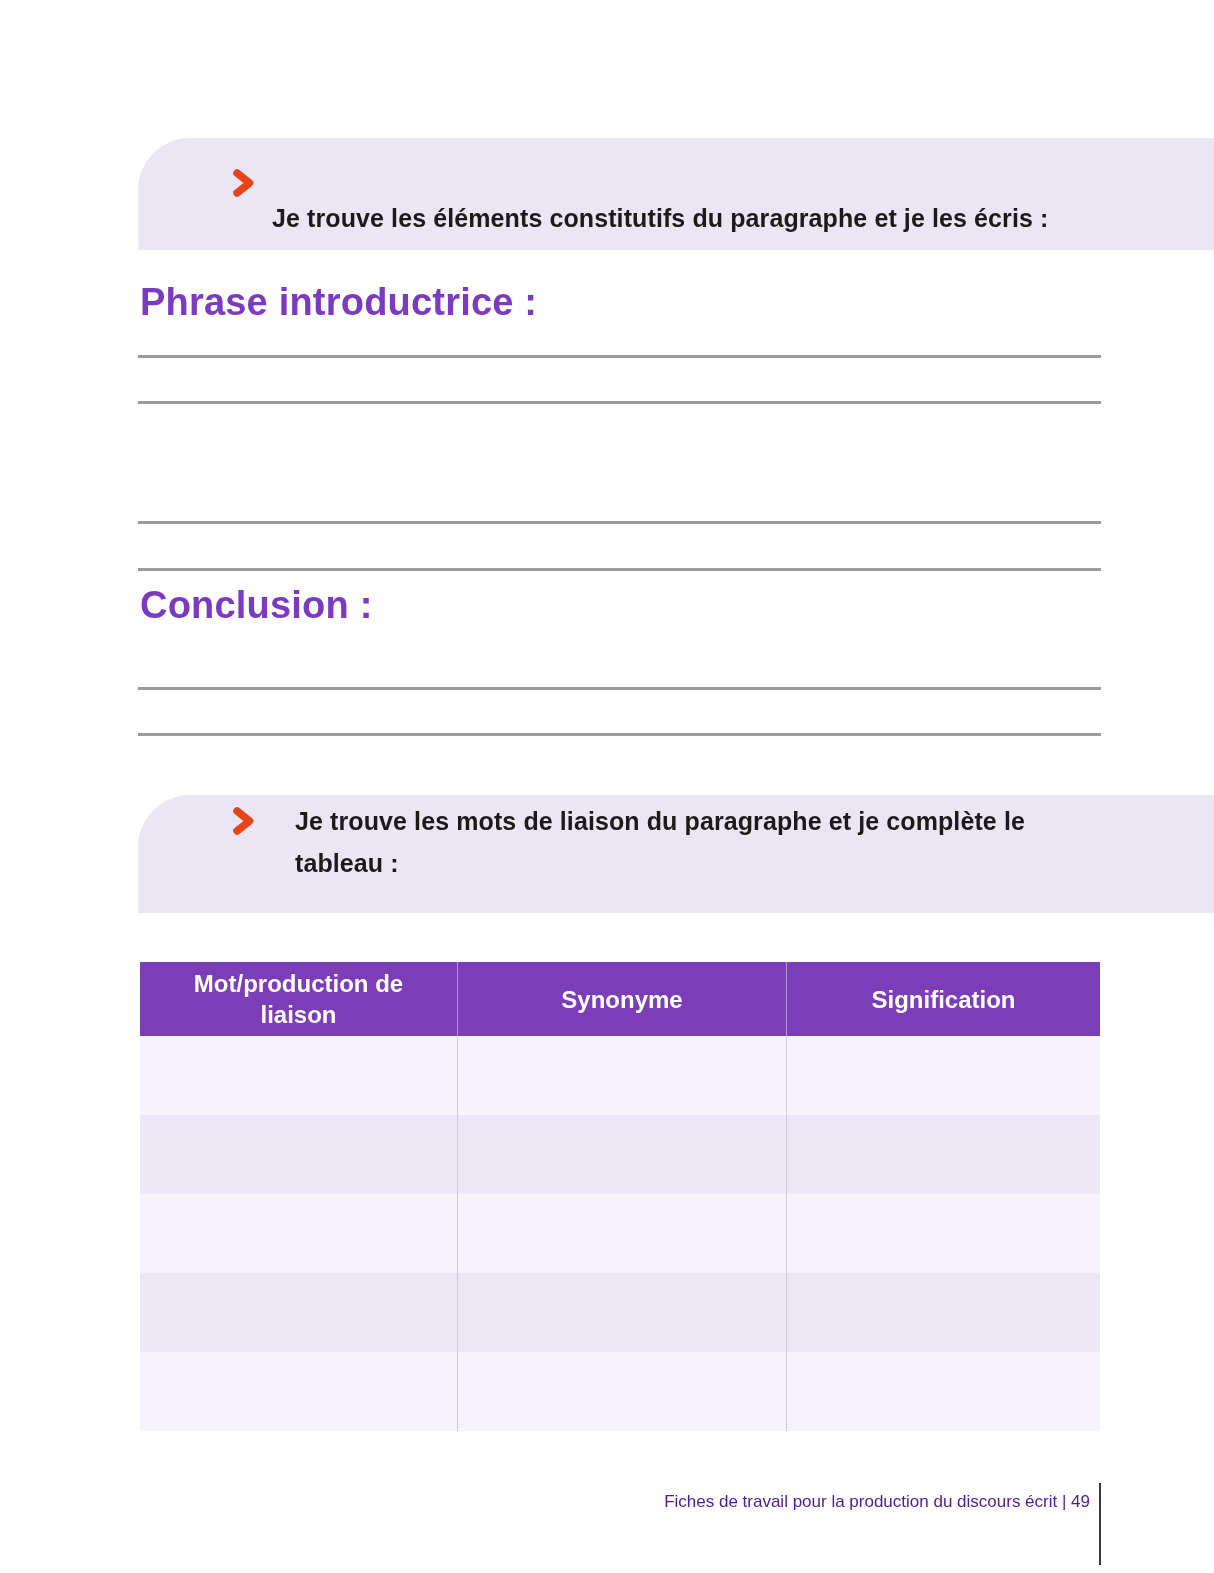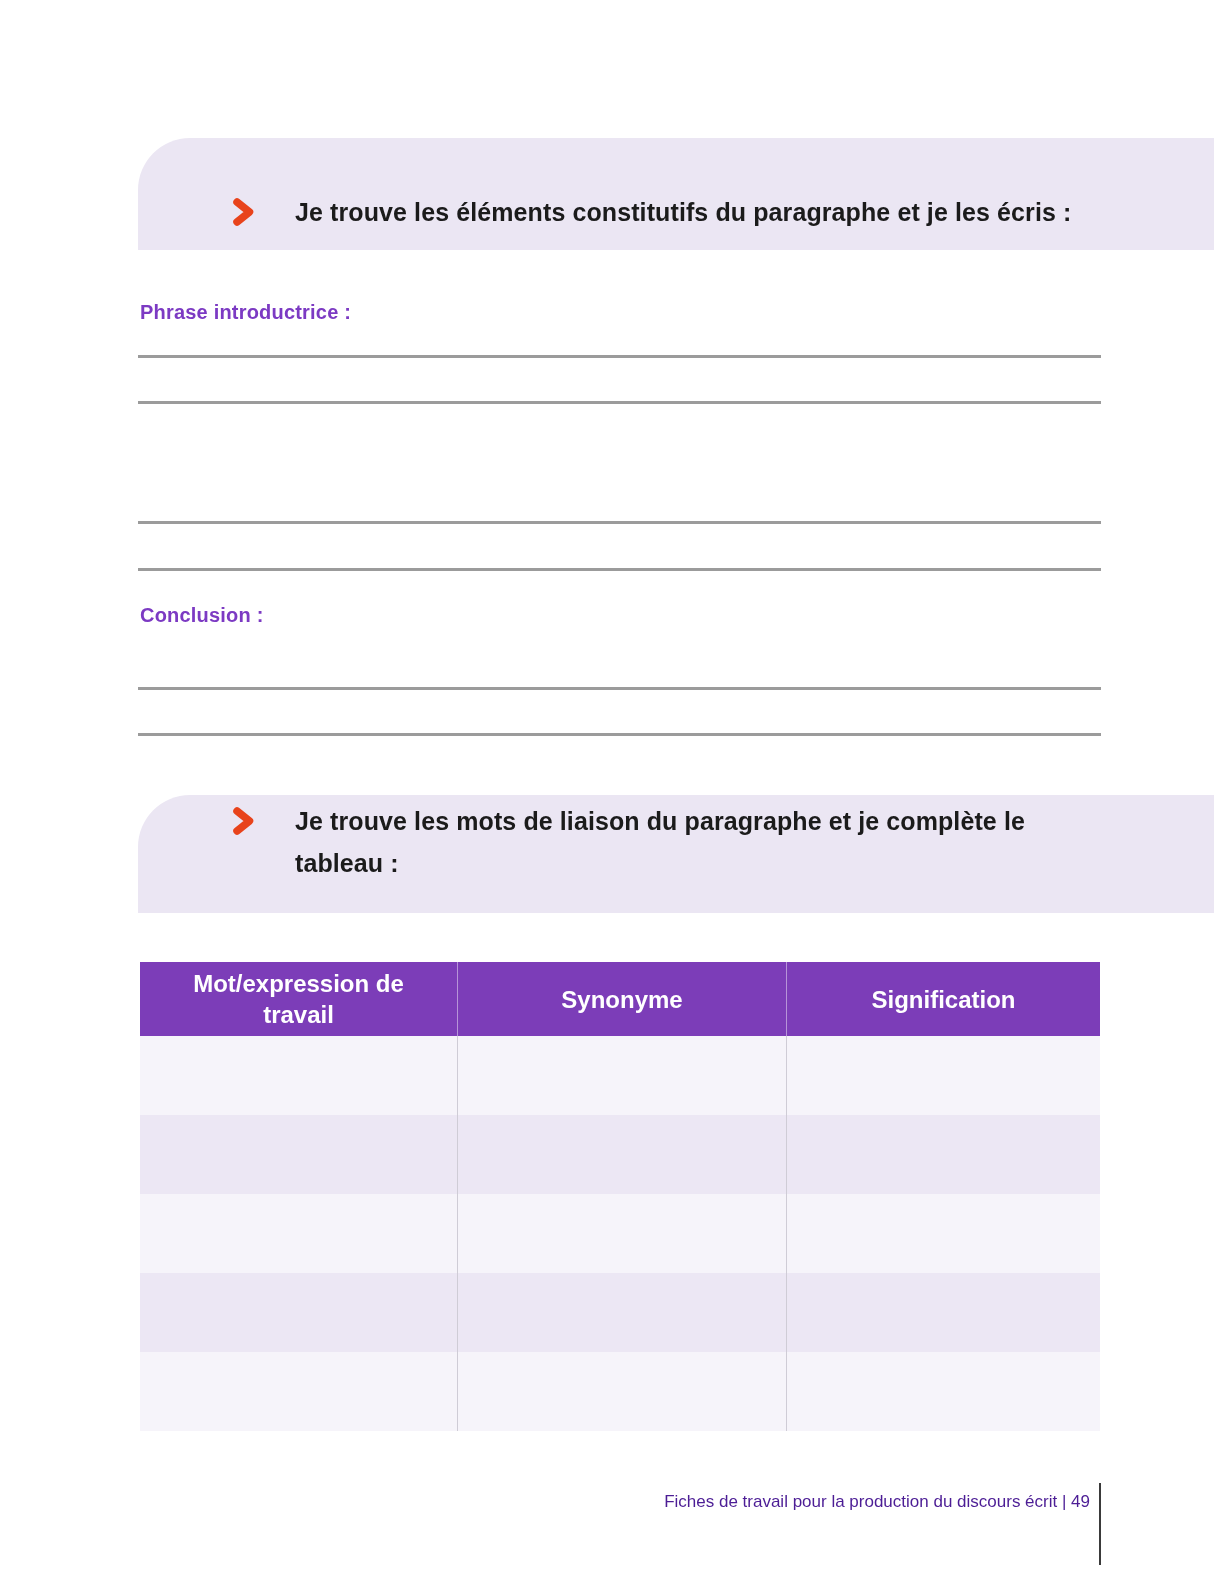--- a/index.html
+++ b/index.html
@@ -22,21 +22,21 @@
     border-top-left-radius: 52px;
   }
   .banner-1 { top: 138px; height: 112px; }
   .banner-2 { top: 795px; height: 118px; }
   .banner-content {
     display: flex;
     align-items: flex-start;
     padding-left: 94px;
     height: 100%;
   }
-  .banner-1 .banner-content { padding-top: 53px; }
+  .banner-1 .banner-content { padding-top: 24px; flex-direction: column; }
   .banner-2 .banner-content { padding-top: 5px; }
   .chevron {
     flex: 0 0 auto;
     width: 23px;
     height: 28px;
     margin-top: 7px;
   }
   .banner-text {
     margin-left: 40px;
     font-size: 25px;
@@ -44,26 +44,25 @@
     color: #1b1b1b;
     line-height: 42px;
     max-width: 800px;
     letter-spacing: 0.1px;
   }
 
   
   .section-heading {
     position: absolute;
     left: 140px;
-    font-size: 20px;
+    font-size: 38px;
     font-weight: bold;
     color: #7c3ac3;
     letter-spacing: 0.2px;
     white-space: nowrap;
-    margin-top: 20px;
   }
   .heading-1 { top: 281px; }
   .heading-2 { top: 447px; }
   .heading-3 { top: 584px; }
   .writing-line {
     position: absolute;
     left: 138px;
     width: 963px;
     height: 3px;
     background: #9b9b9b;
@@ -156,21 +155,21 @@
     <div class="banner-content">
       <svg class="chevron" viewBox="0 0 23 28">
         <path d="M5 4 L17.5 14 L5 24" fill="none" stroke="#e8431b" stroke-width="7.5" stroke-linecap="round" stroke-linejoin="round"></path>
       </svg>
       <div class="banner-text">Je trouve les mots de liaison du paragraphe et je complète le tableau :</div>
     </div>
   </div>
 
   <div class="liaison-table">
     <div class="thead">
-      <div class="th">Mot/expression de travail</div>
+      <div class="th">Mot/production de liaison</div>
       <div class="th">Synonyme</div>
       <div class="th">Signification</div>
     </div>
     <div>
         <div class="trow light">
           <div class="tcell"></div>
           <div class="tcell"></div>
           <div class="tcell"></div>
         </div>
         <div class="trow dark">

